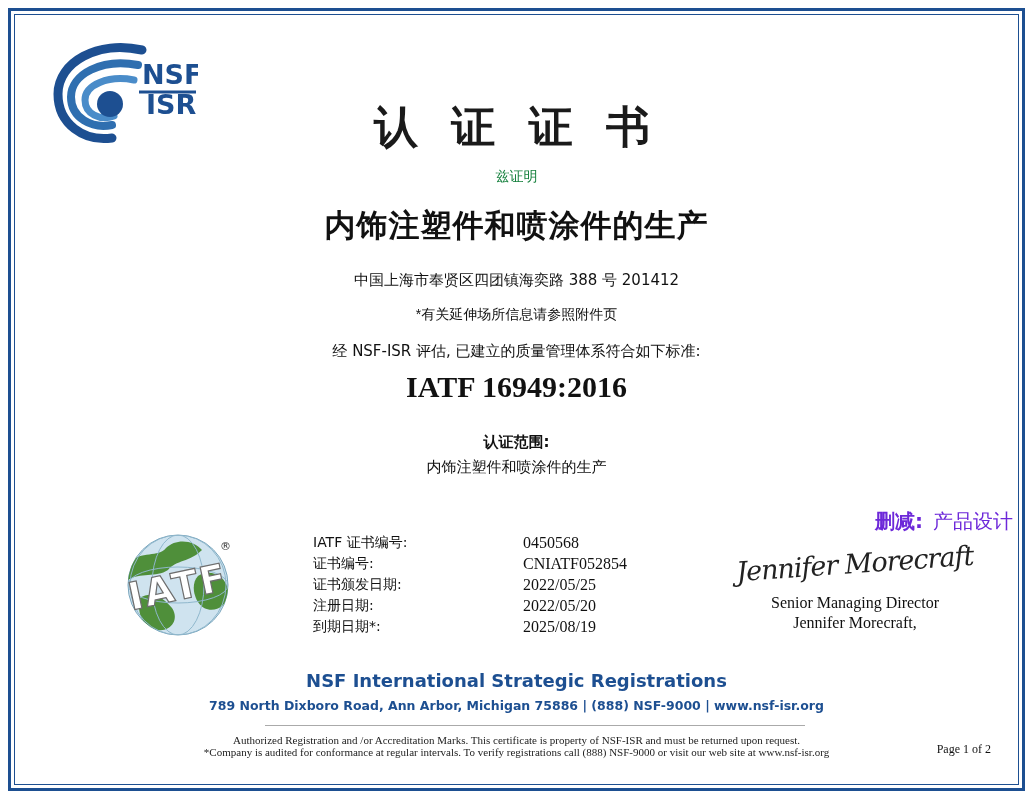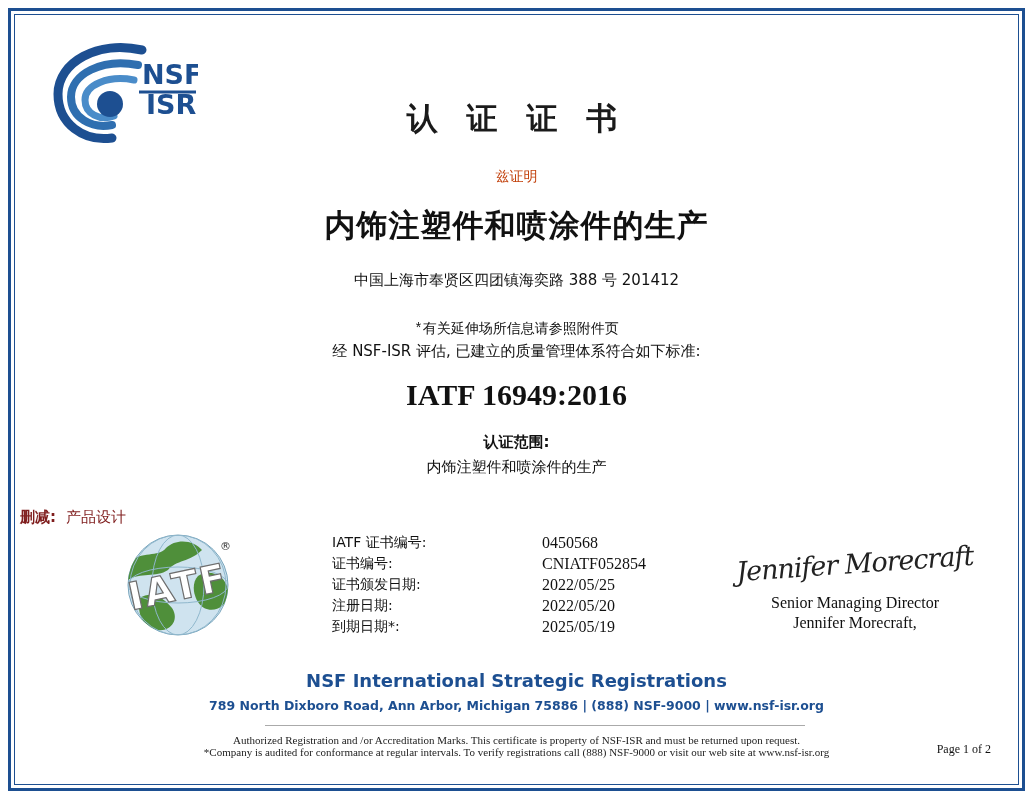--- a/index.html
+++ b/index.html
@@ -59,35 +59,35 @@
   }
 
   
   .cert-title {
     position: absolute;
     top: 78px;
     left: 0;
     width: 100%;
     text-align: center;
     font-family: "DejaVu Sans", sans-serif;
-    font-size: 31px;
+    font-size: 44px;
     font-weight: bold;
     letter-spacing: 9px;
     color: #1a1a1a;
   }
 
   .this-certifies {
     position: absolute;
     top: 148px;
     left: 0;
     width: 100%;
     text-align: center;
     font-family: "DejaVu Sans", sans-serif;
     font-size: 14px;
-    color: #c2410c;
+    color: #15803d;
   }
 
   .company-name {
     position: absolute;
     top: 185px;
     left: 0;
     width: 100%;
     text-align: center;
     font-family: "DejaVu Sans", sans-serif;
     font-size: 31px;
@@ -106,40 +106,39 @@
     font-size: 15px;
     color: #111;
   }
 
   .remote-note {
     position: absolute;
     top: 286px;
     left: 0;
     width: 100%;
     text-align: center;
-    font-family: Liberation Mono, monospace;
+    font-family: Liberation Sans, sans-serif;
     font-size: 14px;
     color: #111;
-    margin-top: 14px;
   }
 
   .assessed-line {
     position: absolute;
     top: 322px;
     left: 0;
     width: 100%;
     text-align: center;
     font-family: "DejaVu Sans", sans-serif;
     font-size: 15px;
     color: #111;
   }
 
   .standard {
     position: absolute;
-    top: 358px;
+    top: 350px;
     left: 0;
     width: 100%;
     text-align: center;
     font-family: "Liberation Serif", serif;
     font-size: 30px;
     font-weight: bold;
     color: #111;
   }
 
   .scope-label {
@@ -163,41 +162,41 @@
     font-family: "DejaVu Sans", sans-serif;
     font-size: 15px;
     color: #111;
   }
 
   .exclusion {
     position: absolute;
     top: 488px;
     left: 0;
     width: 100%;
-    text-align: left;
-    font-family: "DejaVu Sans", sans-serif;
-    font-size: 15px;
-    color: #7f1d1d;
+    text-align: right;
+    font-family: "DejaVu Sans", sans-serif;
+    font-size: 20px;
+    color: #6d28d9;
   }
   .exclusion b { font-weight: bold; }
   .exclusion .excl-val { margin-left: 10px; }
 
   
   .iatf-logo {
     position: absolute;
     left: 90px;
     top: 508px;
     width: 140px;
     height: 115px;
   }
 
   
   .details {
     position: absolute;
-    left: 312px;
+    left: 293px;
     top: 512px;
     width: 390px;
     font-family: "DejaVu Sans", sans-serif;
     font-size: 14px;
     color: #111;
     border-collapse: collapse;
   }
   .details td {
     padding: 1px 0;
     line-height: 19px;
@@ -354,21 +353,21 @@
         <tr>
           <td class="lbl">证书颁发日期:</td>
           <td class="val">2022/05/25</td>
         </tr>
         <tr>
           <td class="lbl">注册日期:</td>
           <td class="val">2022/05/20</td>
         </tr>
         <tr>
           <td class="lbl">到期日期*:</td>
-          <td class="val">2025/05/19</td>
+          <td class="val">2025/08/19</td>
         </tr>
       </tbody>
     </table>
 
     <div class="signature">
       <div class="sig-script">Jennifer Morecraft</div>
       <div class="sig-name">
         <div>Senior Managing Director</div>
         <div>Jennifer Morecraft,</div>
       </div>

